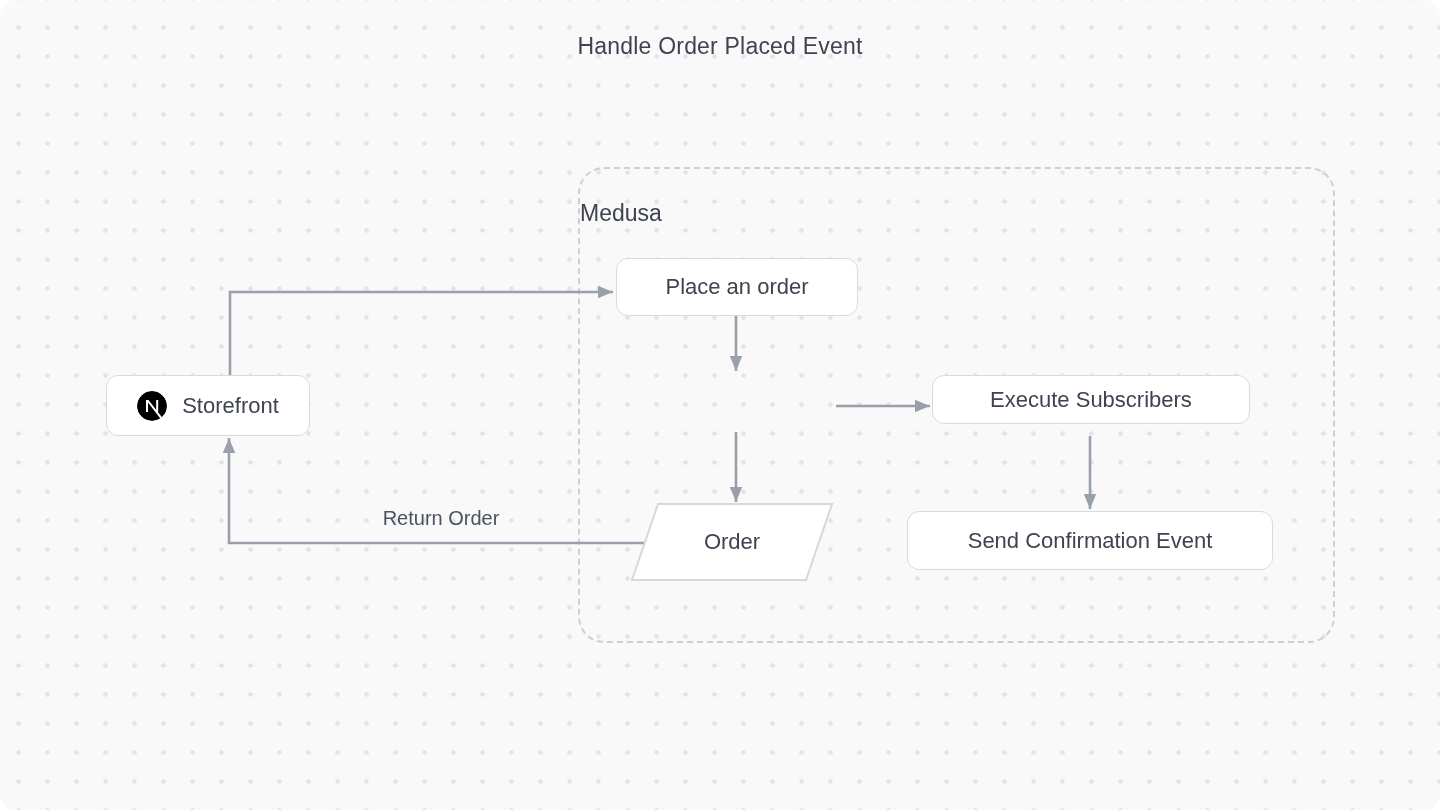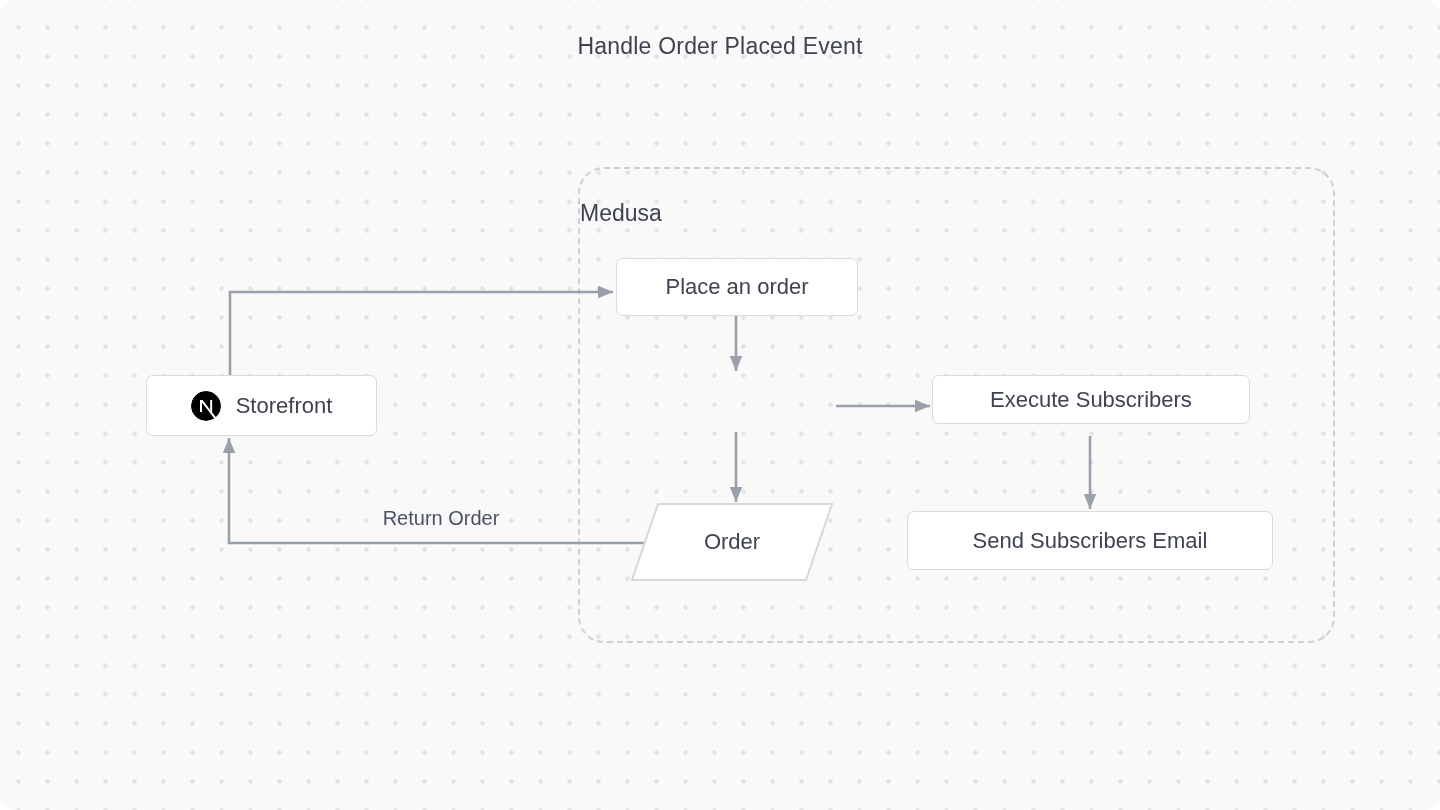--- a/index.html
+++ b/index.html
@@ -53,31 +53,31 @@
     left: 0;
     top: 0;
     width: 1440px;
     height: 810px;
     pointer-events: none;
   }
   .node {
     position: absolute;
     background: #ffffff;
     border: 1.5px solid #d8dade;
-    border-radius: 7px;
+    border-radius: 12px;
     box-sizing: border-box;
     display: flex;
     align-items: center;
     justify-content: center;
     gap: 15px;
     font-size: 22px;
     color: #3f4350;
     white-space: nowrap;
   }
-  .node-storefront   { left: 106px; top: 375px; width: 231px; height: 61px; margin-left: 40px; }
+  .node-storefront   { left: 106px; top: 375px; width: 204px; height: 61px; }
   .node-place-order  { left: 616px; top: 258px; width: 242px; height: 58px; }
   .node-emit-event   { left: 638px; top: 373px; width: 197px; height: 59px; }
   .node-execute-subs { left: 932px; top: 375px; width: 318px; height: 49px; }
   .node-send-email   { left: 907px; top: 511px; width: 366px; height: 59px; }
   .node-icon {
     width: 30px;
     height: 30px;
     flex: 0 0 auto;
     display: block;
   }
@@ -153,18 +153,18 @@
 
   <div class="node node-execute-subs">
     <span>Execute Subscribers</span>
   </div>
 
   <div class="parallelogram-label">
     <span>Order</span>
   </div>
 
   <div class="node node-send-email">
-    <span>Send Subscribers Email</span>
+    <span>Send Confirmation Event</span>
   </div>
 
   <div class="edge-label">Return Order</div>
 
 </div>
 
 </body></html>

